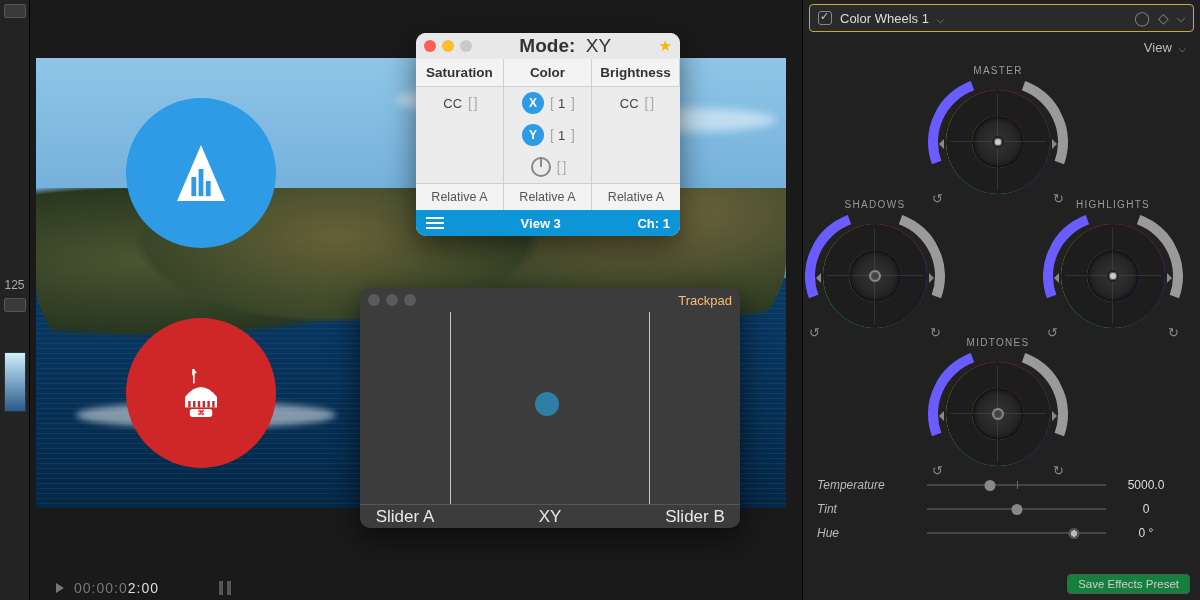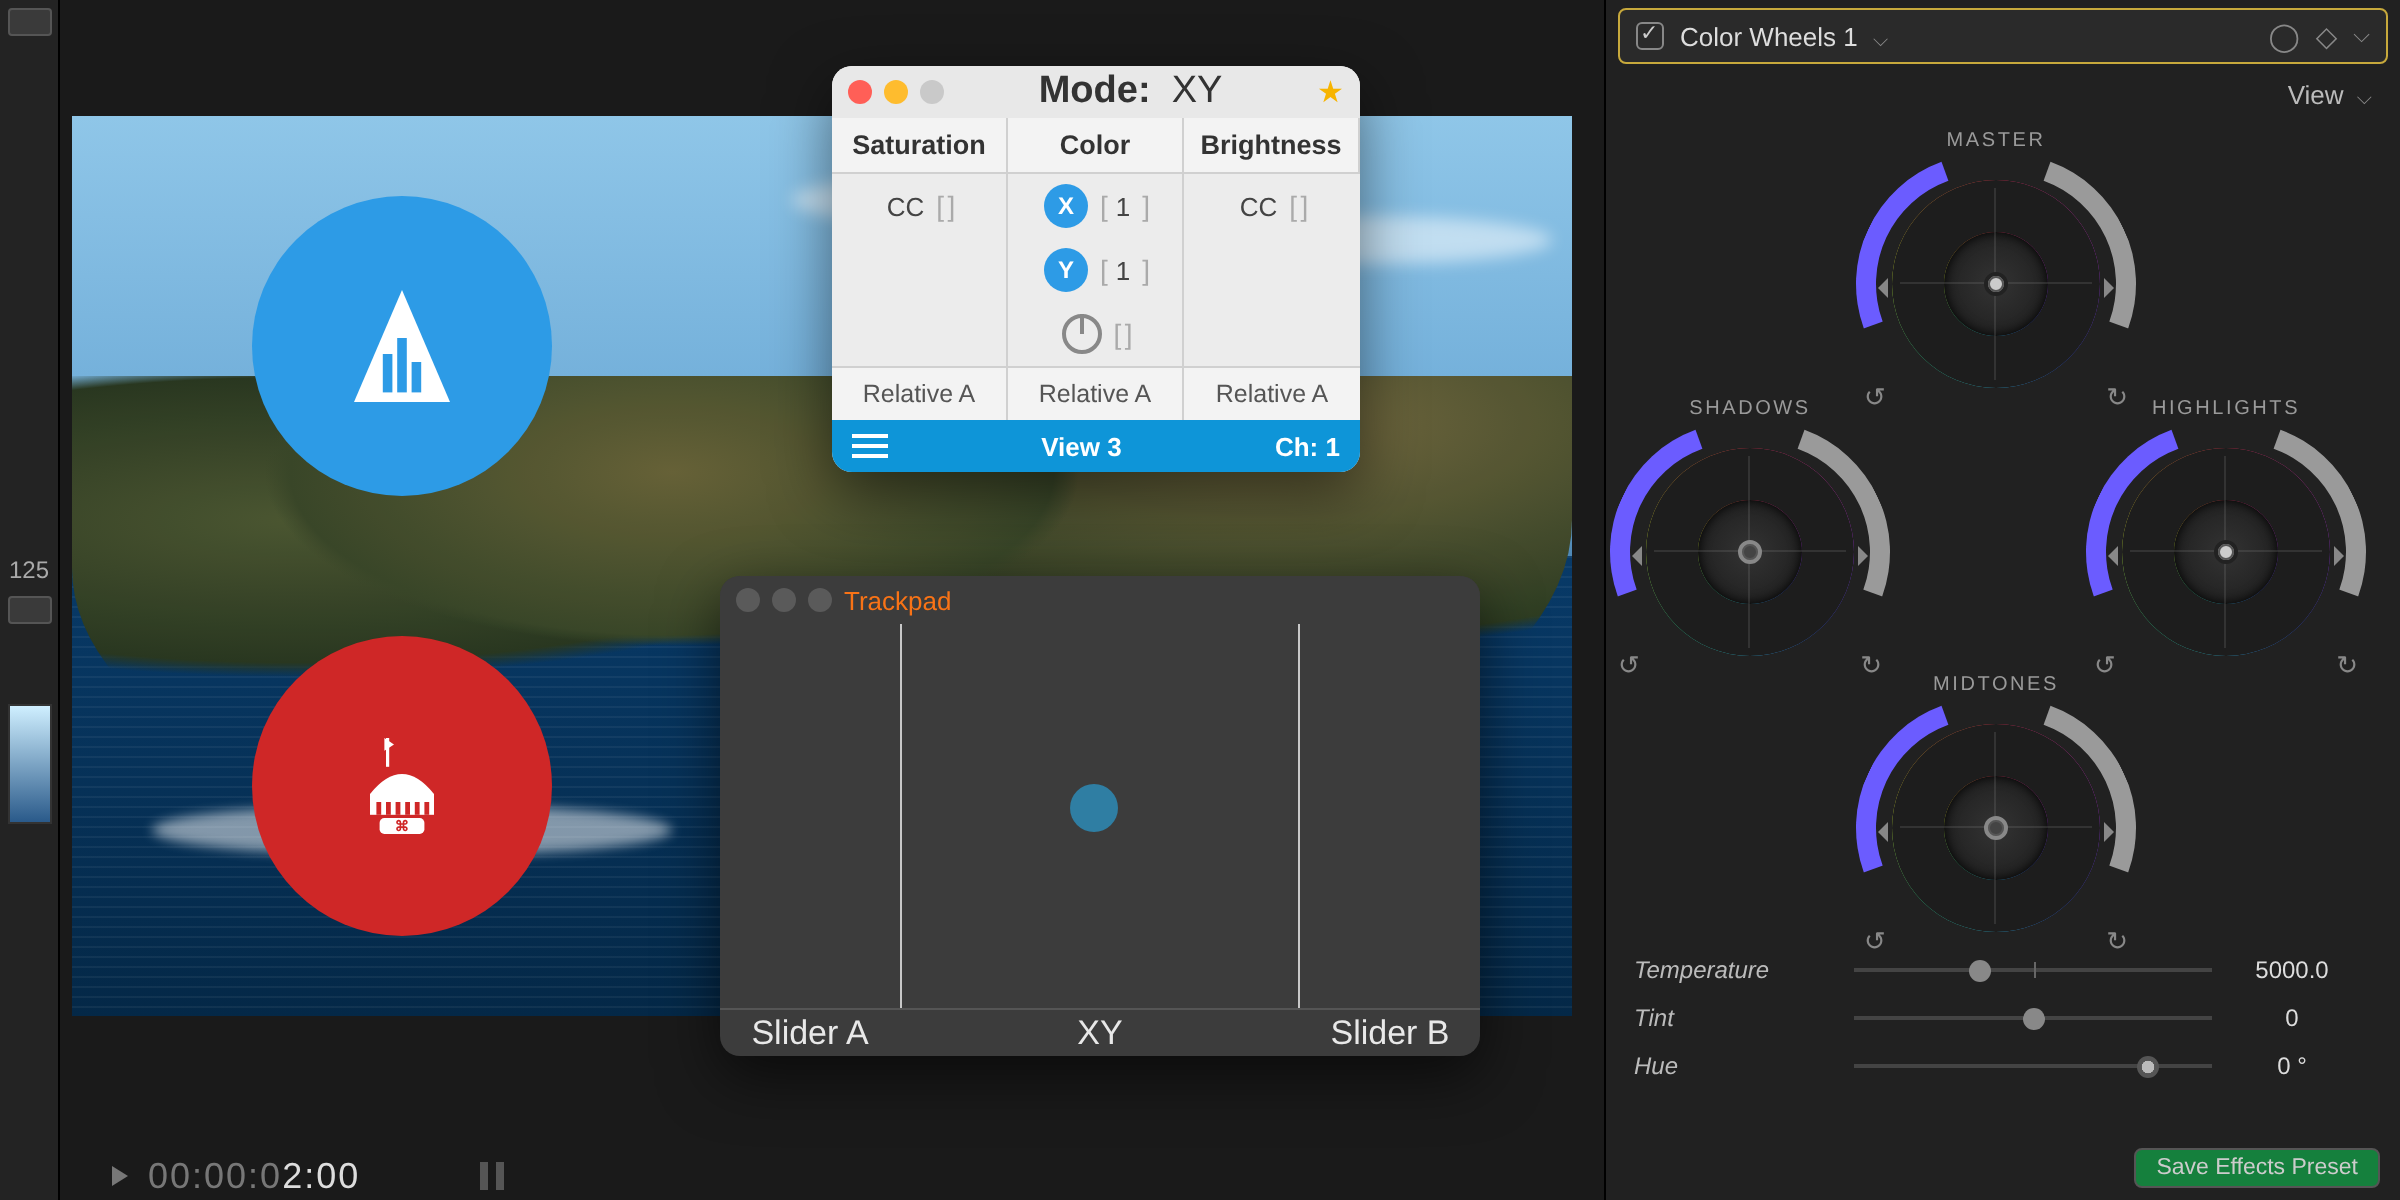--- a/index.html
+++ b/index.html
@@ -62,21 +62,21 @@
   .hamb { width:18px; height:12px; background:linear-gradient(#fff,#fff) 0 0/100% 2px no-repeat,
           linear-gradient(#fff,#fff) 0 5px/100% 2px no-repeat,
           linear-gradient(#fff,#fff) 0 10px/100% 2px no-repeat; }
   .mode-footer .center{flex:1; text-align:center; font-weight:600;}
   .mode-footer .right{font-weight:600;}
 
   
   .trackpad { position:absolute; left:360px; top:288px; width:380px; height:240px; background:#3c3c3c; border-radius:10px; box-shadow:0 10px 30px rgba(0,0,0,0.6); color:#ddd; overflow:hidden; }
   .trackpad .titlebar { height:24px; display:flex; align-items:center; padding:0 8px; gap:6px; background:#3c3c3c; }
   .trackpad .traffic { background:#5a5a5a; }
-  .trackpad .titletext { flex:1; text-align:left; font-size:13px; color:#f97316; }
+  .trackpad .titletext { flex:1; text-align:right; font-size:13px; color:#fdba74; }
   .trackpad .pad { position:relative; height:192px; }
   .trackpad .pad .vline { position:absolute; top:0; bottom:0; width:1px; background:#c8c8c8; }
   .trackpad .pad .vline.l{left:90px;} .trackpad .pad .vline.r{right:90px;}
   .trackpad .cursor { position:absolute; width:24px; height:24px; border-radius:50%; background:#2f7ea3; left:175px; top:80px; }
   .trackpad .labels { display:flex; height:24px; border-top:1px solid #555;}
   .trackpad .labels div { flex:1; text-align:center; font-size:17px; color:#e8e8e8; line-height:24px; }
   .trackpad .labels div:nth-child(1){flex:0 0 90px;} .trackpad .labels div:nth-child(3){flex:0 0 90px;}
 
   
   .inspector { position:absolute; right:0; top:0; width:398px; height:600px; background:#212121; border-left:1px solid #000; font-size:12px; }
@@ -126,21 +126,21 @@
   .param .pslide .tick {position:absolute; top:3px; width:1px; height:8px; background:#666;}
   .param .pslide .knob {position:absolute; top:2px; width:11px; height:11px; border-radius:50%; background:#888; transform:translateX(-50%);}
   .param .pval { flex:0 0 80px; text-align:center; color:#ddd;}
 
   .save-row { position:absolute; right:10px; bottom:6px;}
   .save-row button{ background:#15803d; border:1px solid #555; color:#ccc; font-size:11.5px; padding:3px 10px; border-radius:4px;}
 
   
   .bottom { position:absolute; left:36px; right:400px; bottom:0; height:24px; display:flex; align-items:center; gap:10px; padding:0 20px; color:#777;}
   .bottom .play { width:0;height:0;border-left:8px solid #777;border-top:5px solid transparent;border-bottom:5px solid transparent;}
-  .bottom .tc { font-family:ui-monospace,Menlo,monospace; font-size:18px; letter-spacing:1px;}
+  .bottom .tc { font-family:ui-monospace,Menlo,monospace; font-size:14px; letter-spacing:1px;}
   .bottom .tc .bright{color:#ddd;}
   .bottom .bars { width:4px; height:14px; background:#555; box-shadow:8px 0 #555;}
 </style>
 </head>
 <body>
 
 <div class="left-strip">
   <div class="box"></div>
   <div class="num">125</div>
   <div class="icon2"></div>

